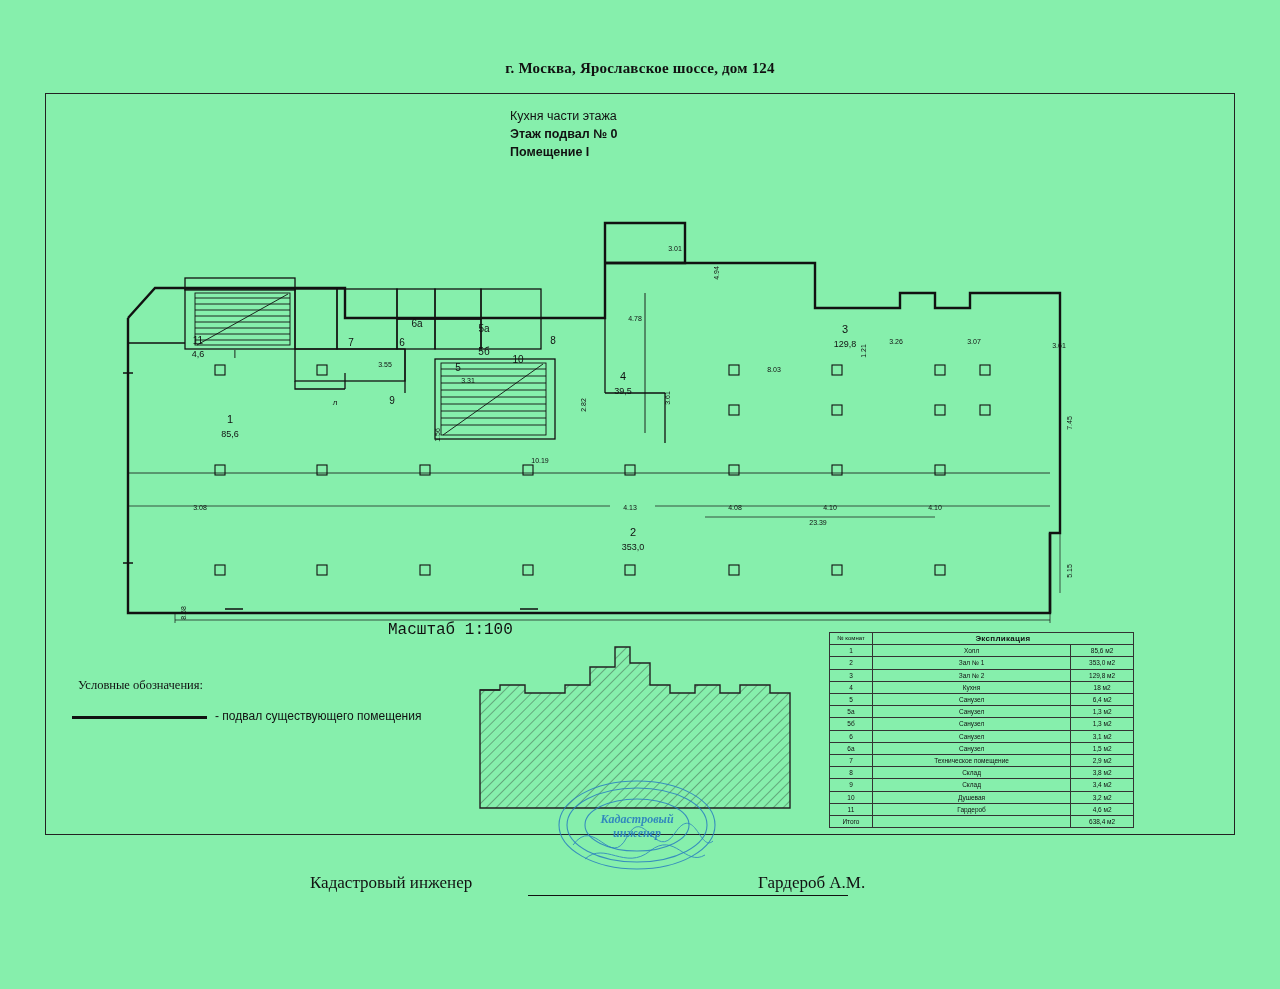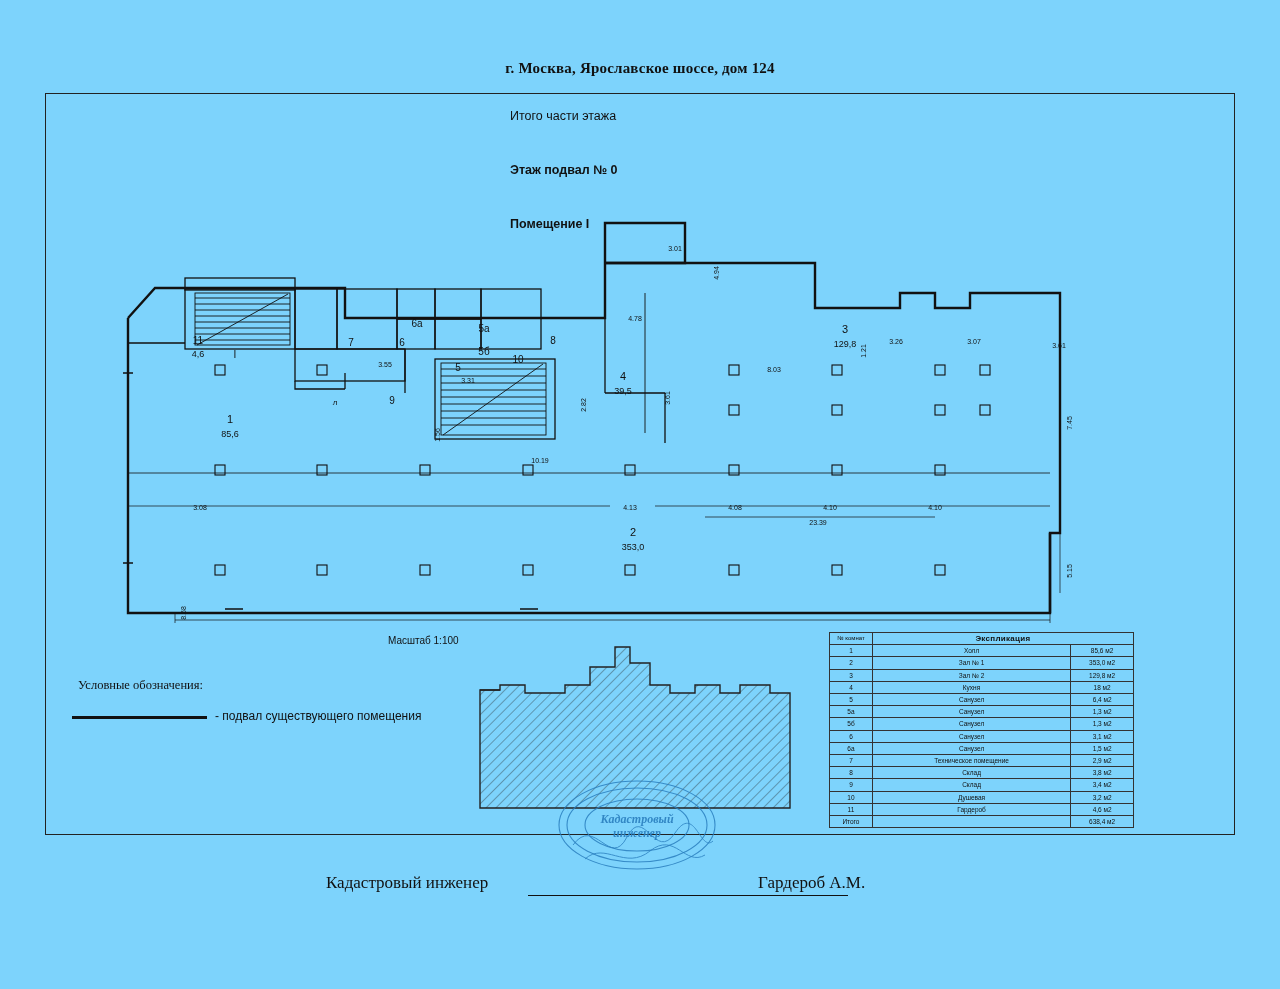--- a/index.html
+++ b/index.html
@@ -1,33 +1,33 @@
 <!DOCTYPE html>
 <html lang="ru"><head>
 <meta charset="utf-8">
 <style>
   html,body{margin:0;padding:0;background:#ffffff;}
   body{width:1280px;height:989px;position:relative;font-family:"Liberation Serif", serif;color:#111;overflow:hidden;}
-  .page{position:absolute;inset:0;background:#7dd3fc;}
+  .page{position:absolute;inset:0;background:#86efac;}
 
   
   .doc-title{position:absolute;top:60px;left:0;width:1280px;text-align:center;font-weight:bold;font-size:15px;letter-spacing:.2px;}
 
   
   .frame{position:absolute;left:45px;top:93px;width:1190px;height:742px;border:1px solid #222;box-sizing:border-box;}
 
   
   .plan-head{position:absolute;left:510px;top:107px;font-size:12.5px;line-height:18px;font-family:"Liberation Sans",sans-serif;}
-  .plan-head .b{font-weight:bold;margin-top:36px;}
+  .plan-head .b{font-weight:bold;}
 
   
   .plan-svg{position:absolute;left:45px;top:93px;width:1190px;height:560px;}
 
   
-  .scale-cap{position:absolute;left:388px;top:635px;font-size:10px;font-family:Liberation Sans, sans-serif;}
+  .scale-cap{position:absolute;left:388px;top:621px;font-size:16px;font-family:Liberation Mono, monospace;}
 
   
   .legend-title{position:absolute;left:78px;top:678px;font-size:12.5px;font-family:Liberation Serif, serif;}
   .legend-line{position:absolute;left:72px;top:716px;width:135px;height:3px;background:#111;}
   .legend-text{position:absolute;left:215px;top:709px;font-size:12px;font-family:"Liberation Sans",sans-serif;}
 
   
   .keyplan{position:absolute;left:470px;top:645px;width:330px;height:175px;}
 
   
@@ -37,41 +37,41 @@
   .exp .c-name{width:198px;margin-left:39px;}
   .exp .c-area{width:62px;}
   .exp .head-main{font-weight:bold;font-size:8px;letter-spacing:.3px;}
   .exp .head-num{font-size:6px;}
 
   
   .stamp{position:absolute;left:555px;top:775px;width:165px;height:100px;}
 
   
   .sign-row{position:absolute;left:310px;top:870px;width:660px;height:30px;font-size:17px;font-family:"Liberation Serif",serif;}
-  .sign-label{position:absolute;left:0;top:3px;margin-left:16px;}
+  .sign-label{position:absolute;left:0;top:3px;}
   .sign-rule{position:absolute;left:218px;top:25px;width:320px;height:1px;background:#111;}
   .sign-name{position:absolute;left:448px;top:3px;}
 
   
   .dim{font-family:"Liberation Sans",sans-serif;font-size:7px;fill:#111;}
   .roomnum{font-family:"Liberation Sans",sans-serif;font-size:10px;fill:#111;}
   .roomnum.big{font-size:11px;}
   .roomar{font-family:"Liberation Sans",sans-serif;font-size:9px;fill:#111;}
 </style>
 </head>
 <body>
 
 <div class="page">
 
   <div class="doc-title">г. Москва, Ярославское шоссе,  дом 124</div>
 
   <div class="frame"></div>
 
   <div class="plan-head">
-    <div>Итого части этажа</div>
+    <div>Кухня части этажа</div>
     <div class="b">Этаж подвал № 0</div>
     <div class="b">Помещение I</div>
   </div>
 
   <svg class="plan-svg" viewBox="0 0 1190 560">
     <g fill="none" stroke="#111" stroke-width="2.4">
 
       <path d="M83 225 L110 195 L300 195 L300 225 L560 225 L560 130 L640 130 L640 170 L560 170"></path>
       <path d="M83 225 L83 520 L1005 520 L1005 440 L1015 440 L1015 200 L925 200 L925 215 L890 215 L890 200 L855 200 L855 215 L770 215 L770 170 L560 170"></path>
       <path d="M1005 520 L1005 440"></path>

